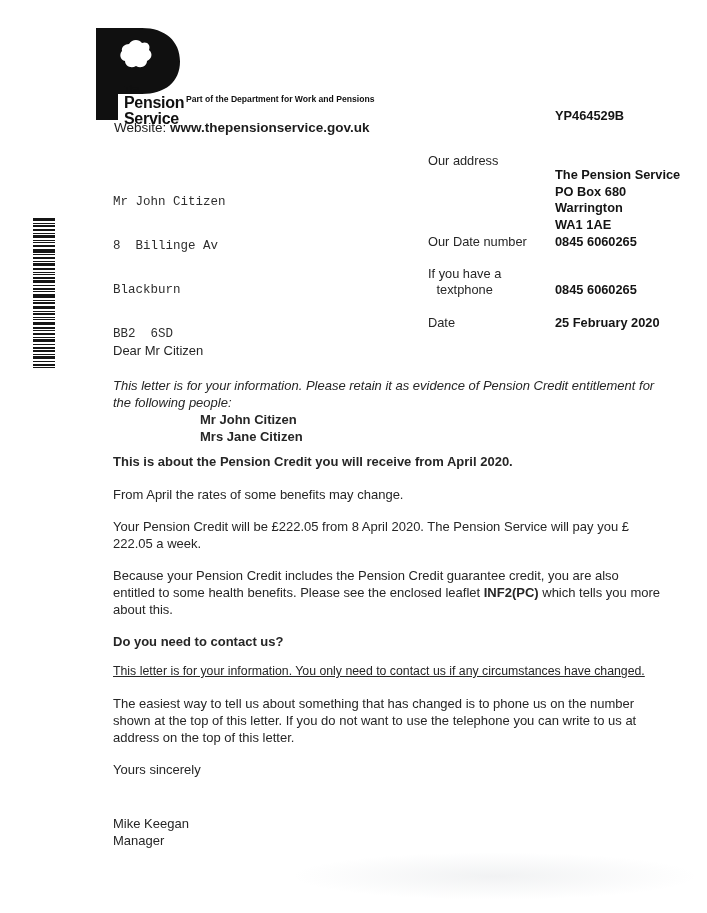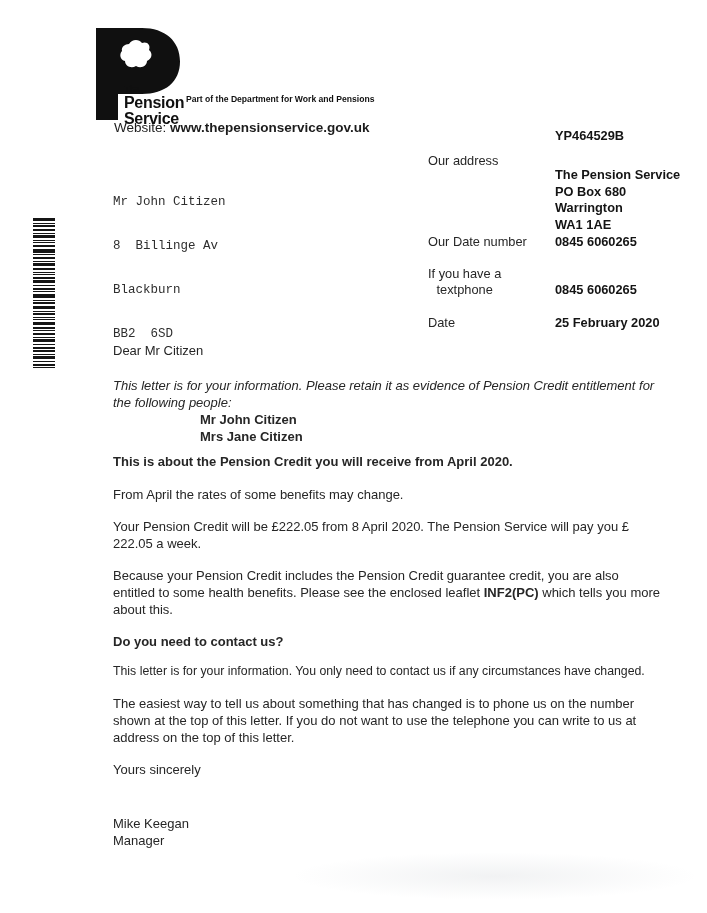--- a/index.html
+++ b/index.html
@@ -25,21 +25,21 @@
   .info-label{position:absolute;left:428px;font-size:12.8px;line-height:16px;color:#262626;}
   .info-value{position:absolute;left:555px;font-size:12.8px;line-height:16.5px;font-weight:bold;color:#141414;}
   
   .body{position:absolute;left:113px;top:342px;width:549px;font-size:13px;line-height:17px;color:#262626;}
   .body p{margin:0 0 15px 0;}
   .p-salutation{margin-bottom:18px !important;}
   .p-retain{font-style:italic;margin-bottom:0 !important;}
   .people{margin:0 0 8px 87px;font-weight:bold;}
   .p-heading{font-weight:bold;margin-bottom:16px !important;}
   .p-contact-heading{font-weight:bold;margin-bottom:13px !important;}
-  .p-oneline{white-space:nowrap;font-size:12.3px;}
+  .p-oneline{white-space:nowrap;font-size:12.3px;text-decoration:underline;}
   .p-yours{margin-top:13px;margin-bottom:37px !important;}
   .signature{line-height:17px;}
   .smudge{position:absolute;left:290px;top:852px;width:410px;height:48px;
     background:radial-gradient(ellipse at center, rgba(120,130,140,0.10), rgba(120,130,140,0) 70%);}
 </style>
 </head>
 <body>
 
 <div class="page">
 
@@ -102,21 +102,21 @@
       <div style="height: 1px; margin-bottom: 2px;"></div>
     </div>
 
   <div class="recipient">
     <div>Mr John Citizen</div>
     <div>8  Billinge Av</div>
     <div>Blackburn</div>
     <div>BB2  6SD</div>
   </div>
 
-  <div class="info-value" style="top:128px;">YP464529B</div>
+  <div class="info-value" style="top:108px;">YP464529B</div>
 
   <div class="info-label" style="top:153px;">Our address</div>
   <div class="info-value" style="top:167px;">
     <div>The Pension Service</div>
     <div>PO Box 680</div>
     <div>Warrington</div>
     <div>WA1 1AE</div>
   </div>
 
   <div class="info-label" style="top:234px;">Our Date number</div>

